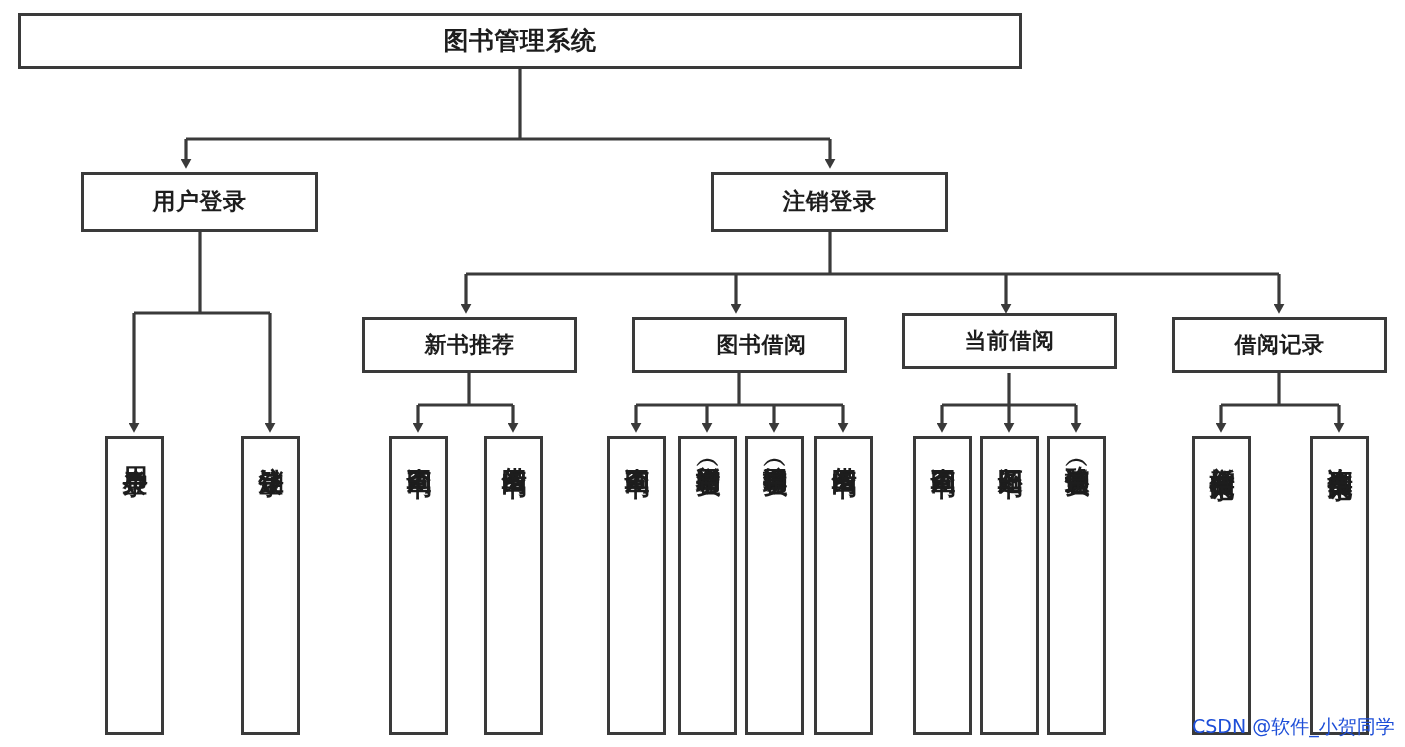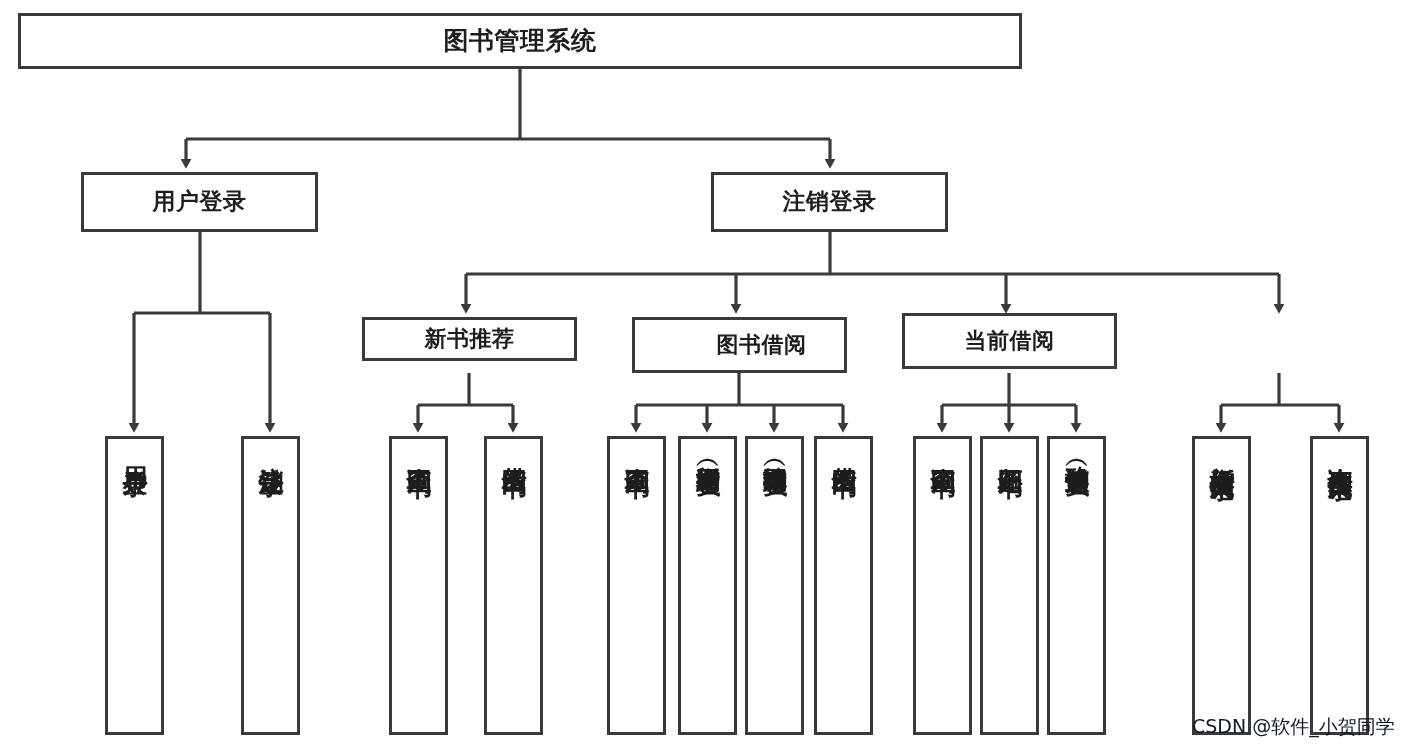--- a/index.html
+++ b/index.html
@@ -58,21 +58,21 @@
   }
   .node.leaf.tall .label {
     font-size: 24px;
     letter-spacing: 1px;
   }
   .watermark {
     position: absolute;
     left: 1192px;
     top: 714px;
     font-size: 19px;
-    color: #0f172a;
+    color: #1d4ed8;
     white-space: nowrap;
     font-family: "DejaVu Sans", "Liberation Sans", sans-serif;
   }
 </style>
 </head>
 <body>
 
 <div id="canvas">
 
   <svg class="wires" viewBox="0 0 1405 747" xmlns="http://www.w3.org/2000/svg">
@@ -129,28 +129,31 @@
     <span class="label">图书管理系统</span>
   </div>
 
   <div class="node lvl2" style="left:81px; top:172px; width:237px; height:60px;">
     <span class="label">用户登录</span>
   </div>
   <div class="node lvl2" style="left:711px; top:172px; width:237px; height:60px;">
     <span class="label">注销登录</span>
   </div>
 
-  <div class="node lvl3" style="left:362px; top:317px; width:215px; height:44px;">
+  <div class="node lvl3" style="left:362px; top:317px; width:215px; height:56px;">
     <span class="label">新书推荐</span>
   </div>
   <div class="node lvl3" style="left:632px; top:317px; width:215px; height:56px;padding-left:44px;">
     <span class="label">图书借阅</span>
   </div>
   <div class="node lvl3" style="left:902px; top:313px; width:215px; height:56px;">
     <span class="label">当前借阅</span>
+  </div>
+  <div class="node lvl3" style="left:1172px; top:317px; width:215px; height:56px;">
+    <span class="label">借阅记录</span>
   </div>
 
   <div class="node leaf" style="left:105px; top:436px; width:59px; height:299px;">
     <span class="label">用户登录</span>
   </div>
   <div class="node leaf" style="left:241px; top:436px; width:59px; height:299px;">
     <span class="label">注销登录</span>
   </div>
   <div class="node leaf" style="left:389px; top:436px; width:59px; height:299px;">
     <span class="label">查询图书</span>

